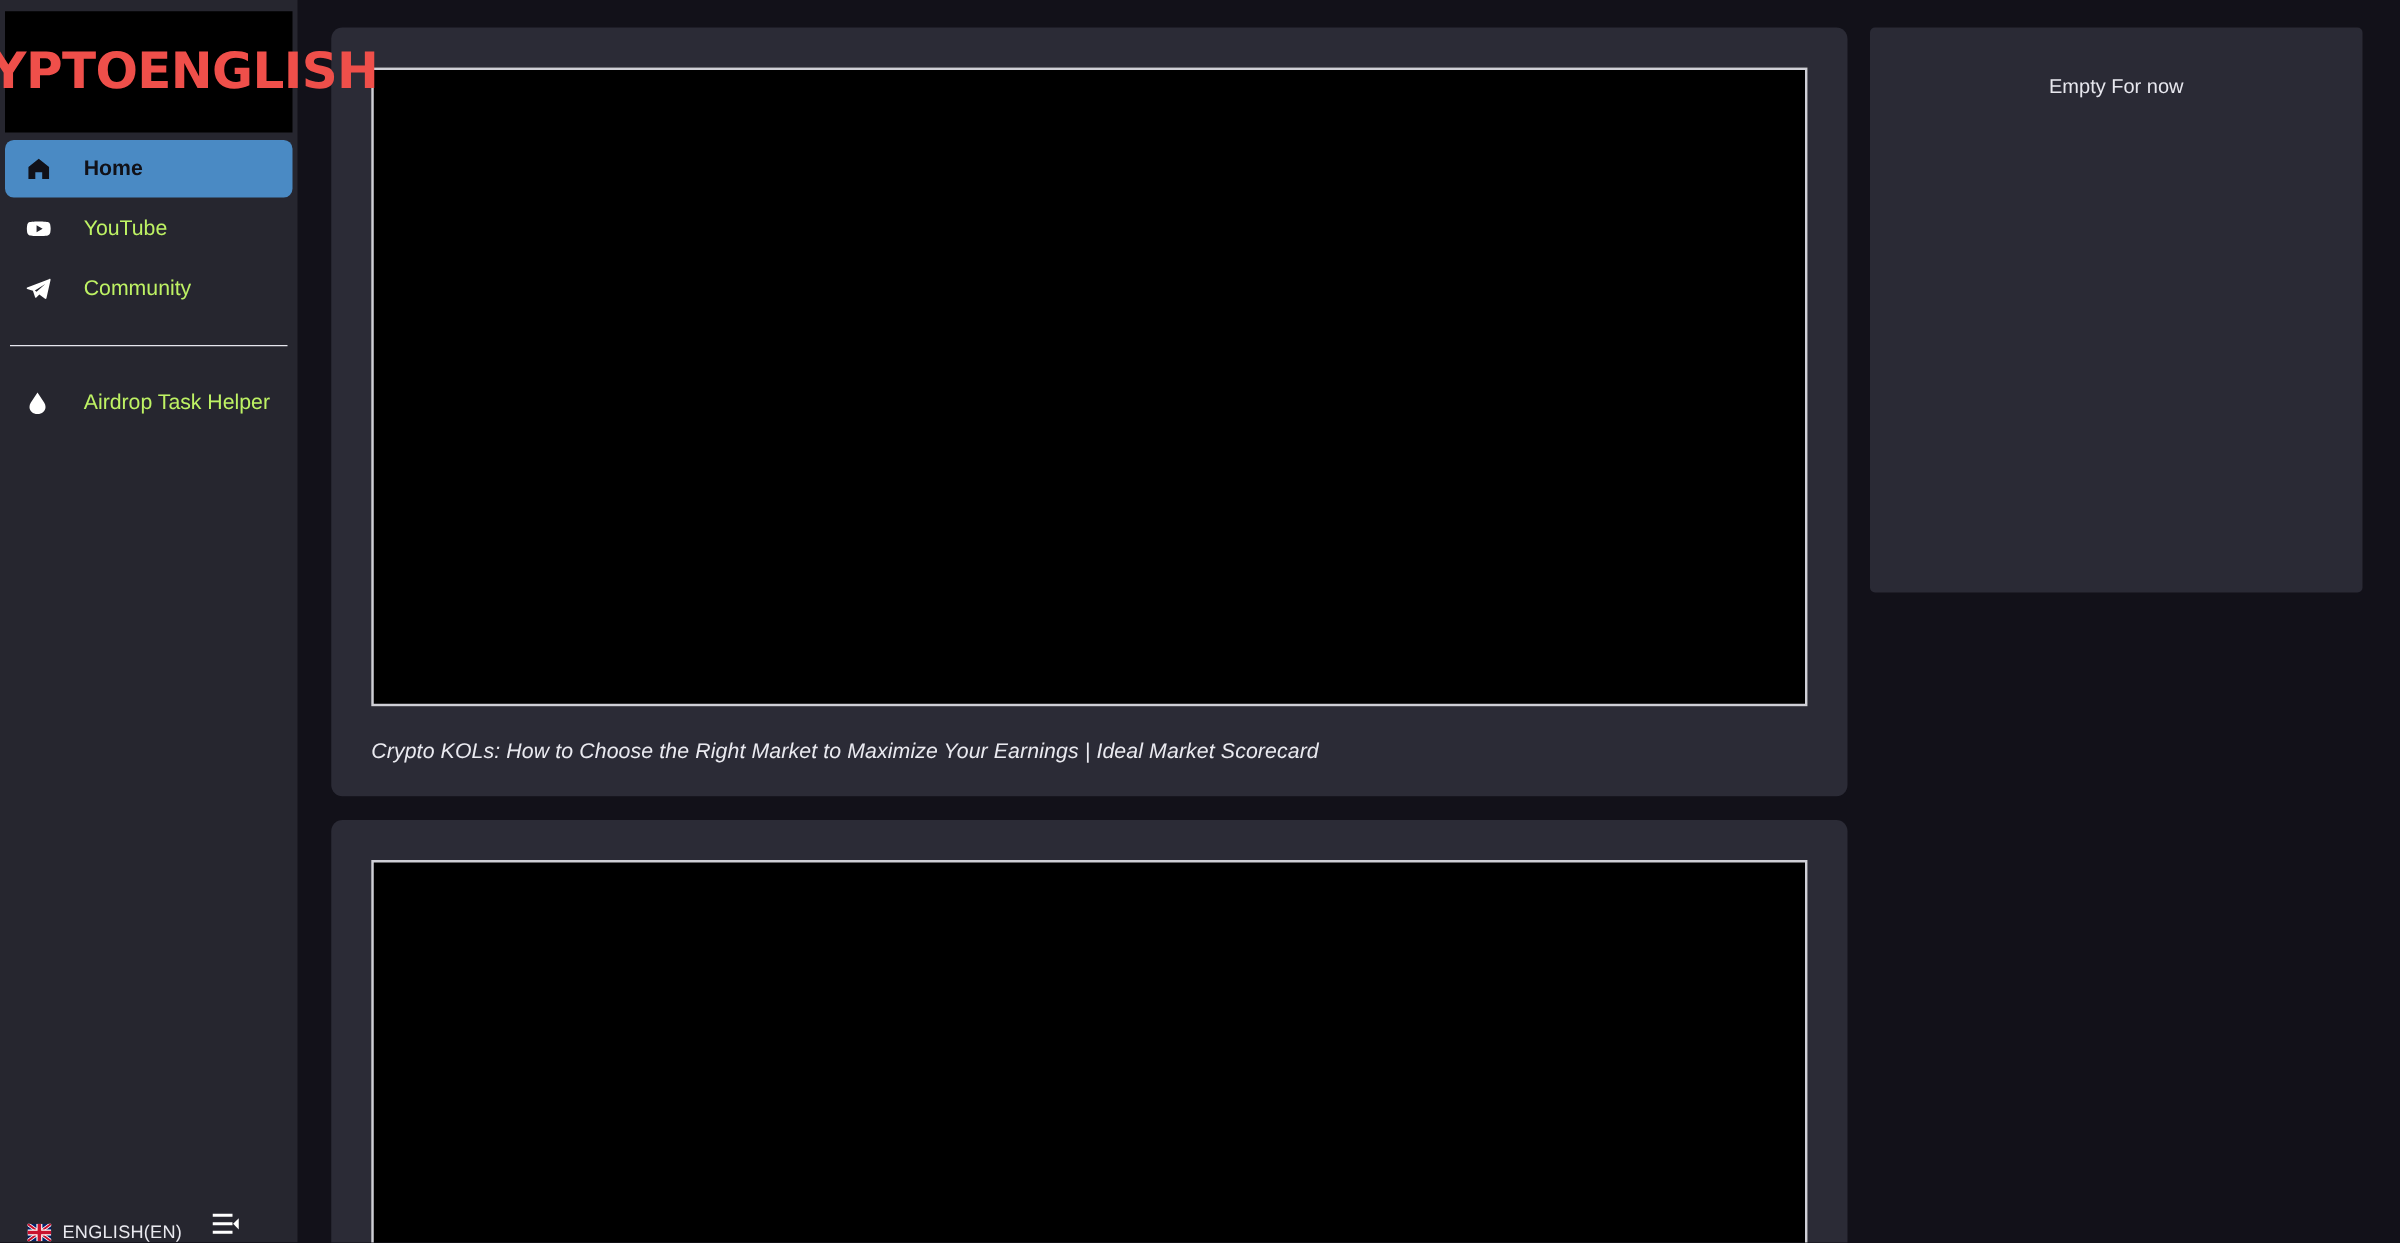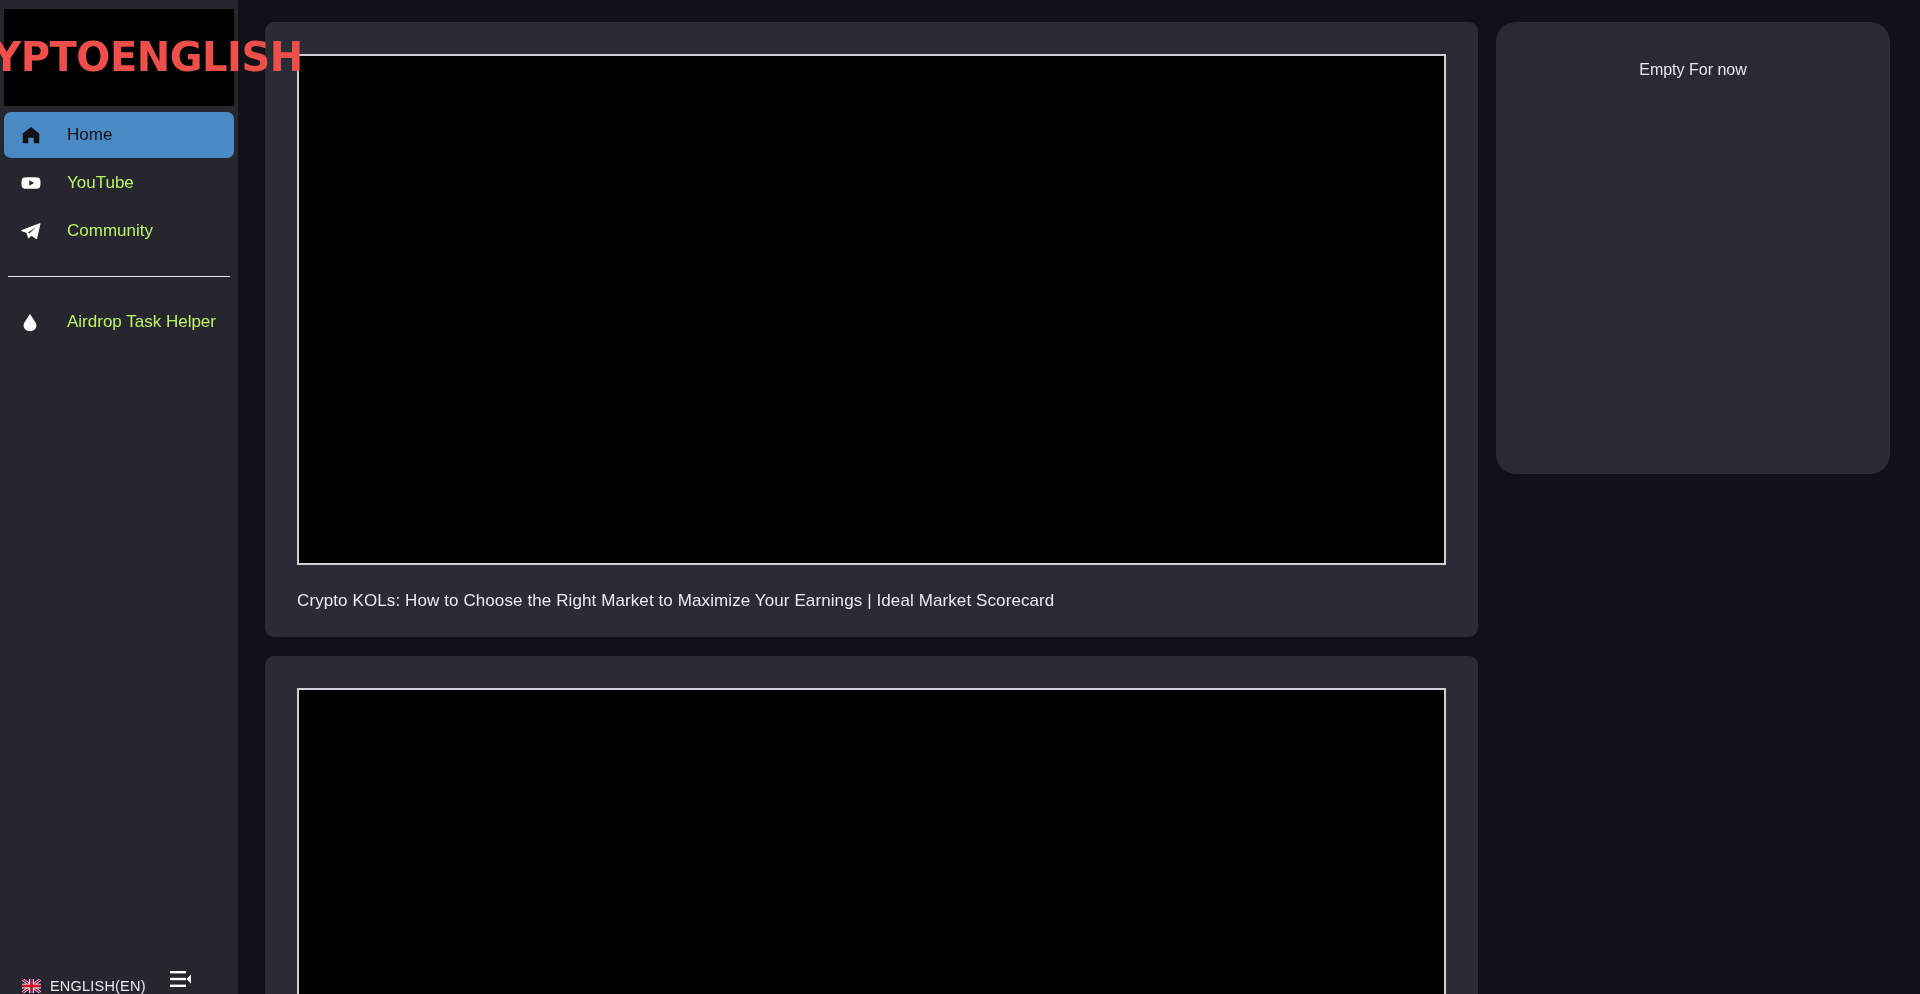--- a/index.html
+++ b/index.html
@@ -44,21 +44,21 @@
     margin-bottom:2px;
     color:#bef264;
     font-size:17px;
     cursor:pointer;
   }
   .nav-item .ic {
     width:34px; min-width:34px;
     display:flex; align-items:center; justify-content:flex-start;
   }
   .nav-item .lbl { margin-left:13px; }
-  .nav-item.active { background:#4a8ac4; color:#111118; }
+  .nav-item.active { background:#4a8ac4; color:#111118;font-weight:bold; }
   .nav-item.active svg { fill:#111118; }
   .nav-item svg { fill:#ffffff; }
 
   .divider {
     height:1px; background:#e6e6ee;
     margin:22px 4px 22px 4px;
   }
 
   .sidebar-bottom {
     position:absolute; left:0; right:0; bottom:0;
@@ -83,21 +83,21 @@
   .main {
     flex:1;
     height:994px;
     padding:22px 0 0 27px;
     overflow:hidden;
     display:flex;
     gap:18px;
   }
   .feed {
     width:1213px; min-width:1213px;
-    display:flex; flex-direction:column; gap:19px;
+    display:flex; flex-direction:column; gap:19px;font-style:italic;
   }
   .video-card {
     background:#2b2b36;
     border-radius:9px;
     padding:32px 32px 26px 32px;
   }
   .video-frame {
     width:100%;
     height:511px;
     background:#000;
@@ -109,21 +109,21 @@
     font-size:17px;
     letter-spacing:0.1px;
   }
   .video-card.second { padding-bottom:0; }
   .video-card.second .video-frame { height:520px; }
 
   
   .rail { width:auto; flex:1; padding-right:30px; }
   .rail-card {
     background:#2a2a35;
-    border-radius:20px;
+    border-radius:4px;
     height:452px;
     padding-top:39px;
     text-align:center;
   }
   .rail-empty { color:#e7e7ee; font-size:16px; }
 </style>
 </head>
 <body>
 
 <div class="app">

